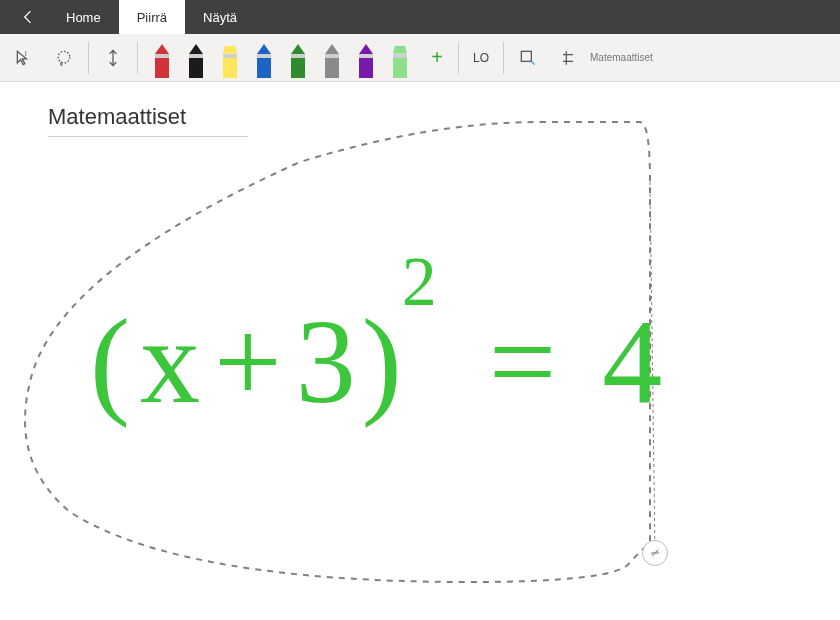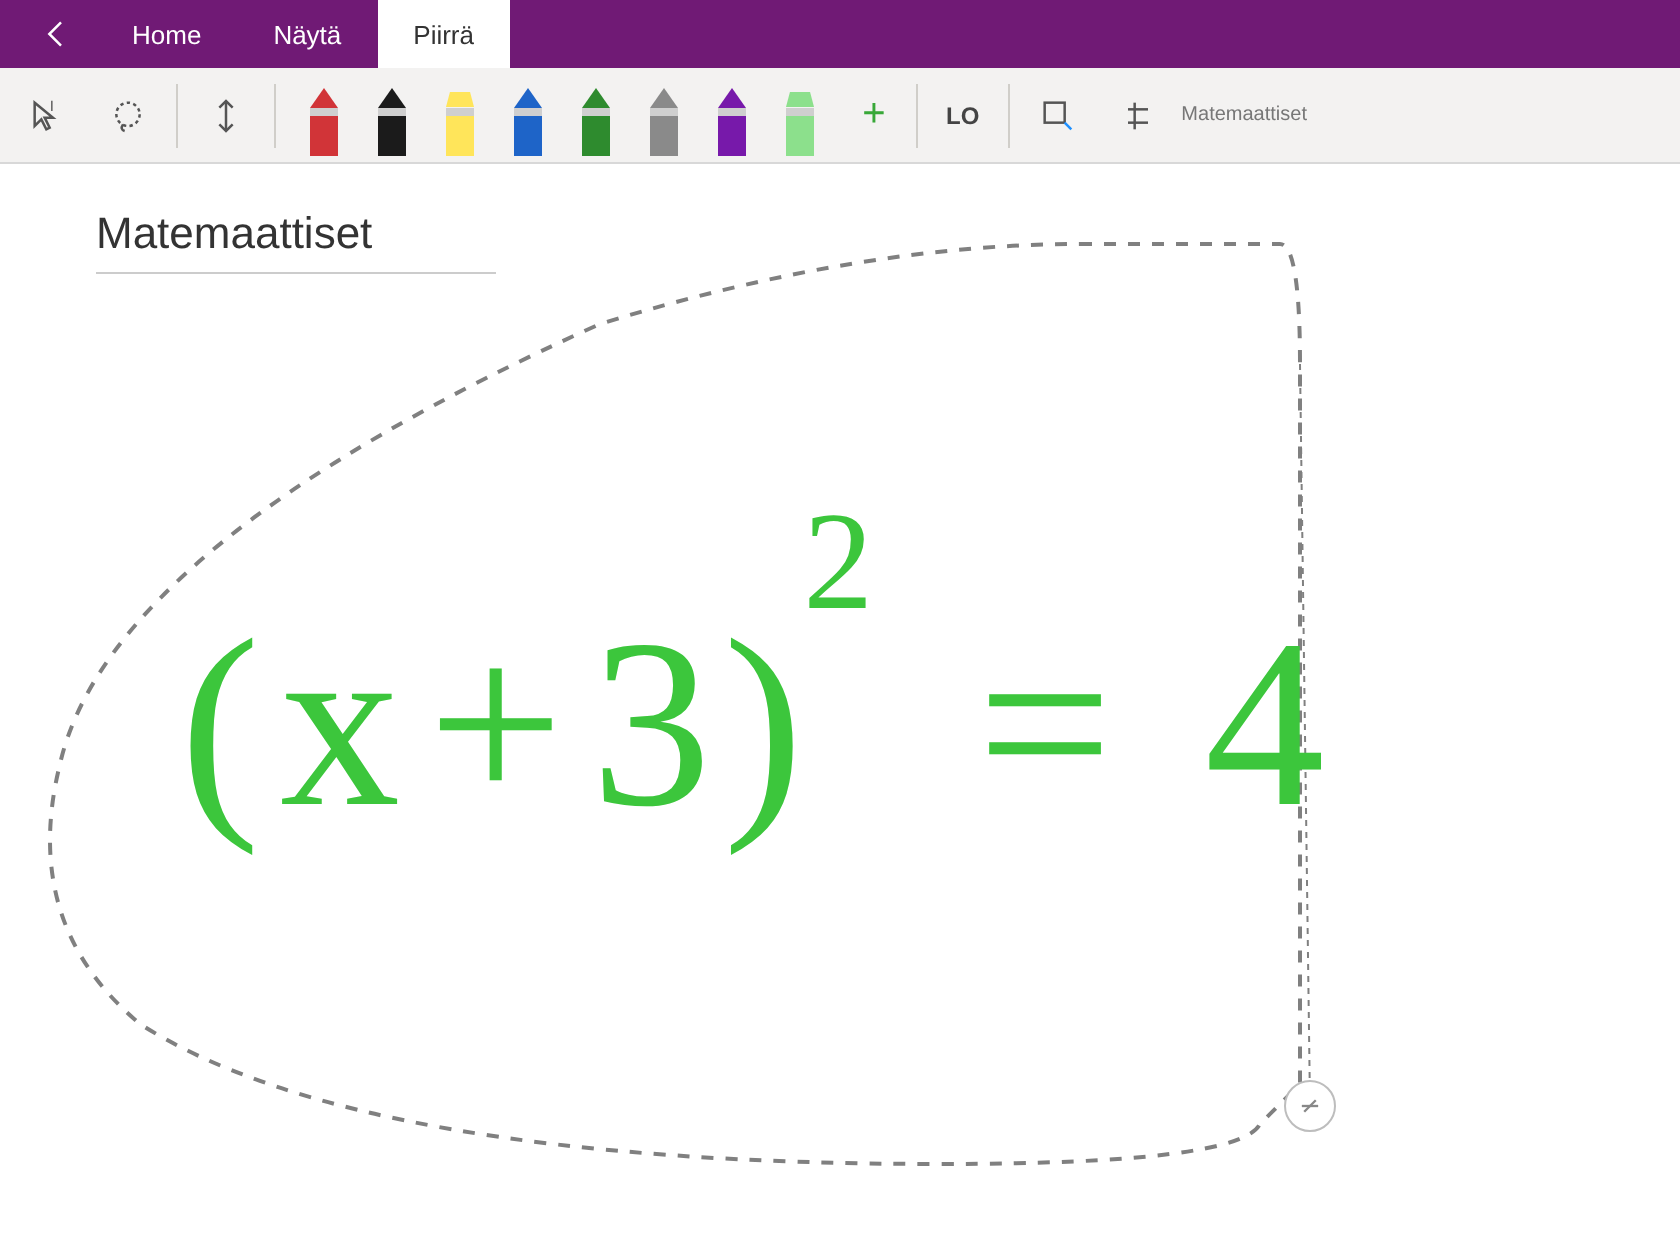--- a/index.html
+++ b/index.html
@@ -1,21 +1,21 @@
 <!DOCTYPE html>
 <html><head>
 <meta charset="utf-8">
 <style>
   * { box-sizing: border-box; margin: 0; padding: 0; }
   html, body { width: 840px; height: 620px; font-family: "Segoe UI", Arial, sans-serif; background: #fff; overflow: hidden; }
 
   
   .ribbon-tabs {
     height: 34px;
-    background: #701a75;
+    background: #404040;
     display: flex;
     align-items: stretch;
     padding-left: 8px;
     color: #fff;
     font-size: 13px;
   }
   .back-btn {
     width: 40px;
     display: flex;
     align-items: center;
@@ -184,26 +184,26 @@
 
 <div class="ribbon-tabs">
   <div class="back-btn">
     <svg class="ic" viewBox="0 0 24 24">
         <polyline points="15 5 8 12 15 19"></polyline>
       </svg>
   </div>
   <div class="tab">
       <span>Home</span>
     </div>
+  <div class="tab active">
+      <span>Piirrä</span>
+    </div>
   <div class="tab">
       <span>Näytä</span>
     </div>
-  <div class="tab active">
-      <span>Piirrä</span>
-    </div>
 </div>
 
 <div class="toolbar">
 
   <div class="tool-btn">
     <svg class="ic" viewBox="0 0 24 24">
       <path d="M4 4 L4 18 L8 14 L11 20 L13 19 L10 13 L15 13 Z"></path>
       <text x="13" y="9" font-size="9" fill="#555" stroke="none">I</text>
     </svg>
   </div>
@@ -270,21 +270,21 @@
       </div>
     </div>
 
   <div class="add-pen">
     <span>+</span>
   </div>
 
   <div class="sep"></div>
 
   <div class="label-btn">
-    <span style="font-weight:700;">LO</span>
+    <span style="font-weight:400;">LO</span>
   </div>
 
 
   <div class="sep"></div>
 
   <div class="label-btn">
     <svg class="ic" viewBox="0 0 24 24">
       <rect x="4" y="4" width="12" height="12"></rect>
         <path d="M16 16 L20 20" stroke="#1e90ff"></path>
     </svg>

